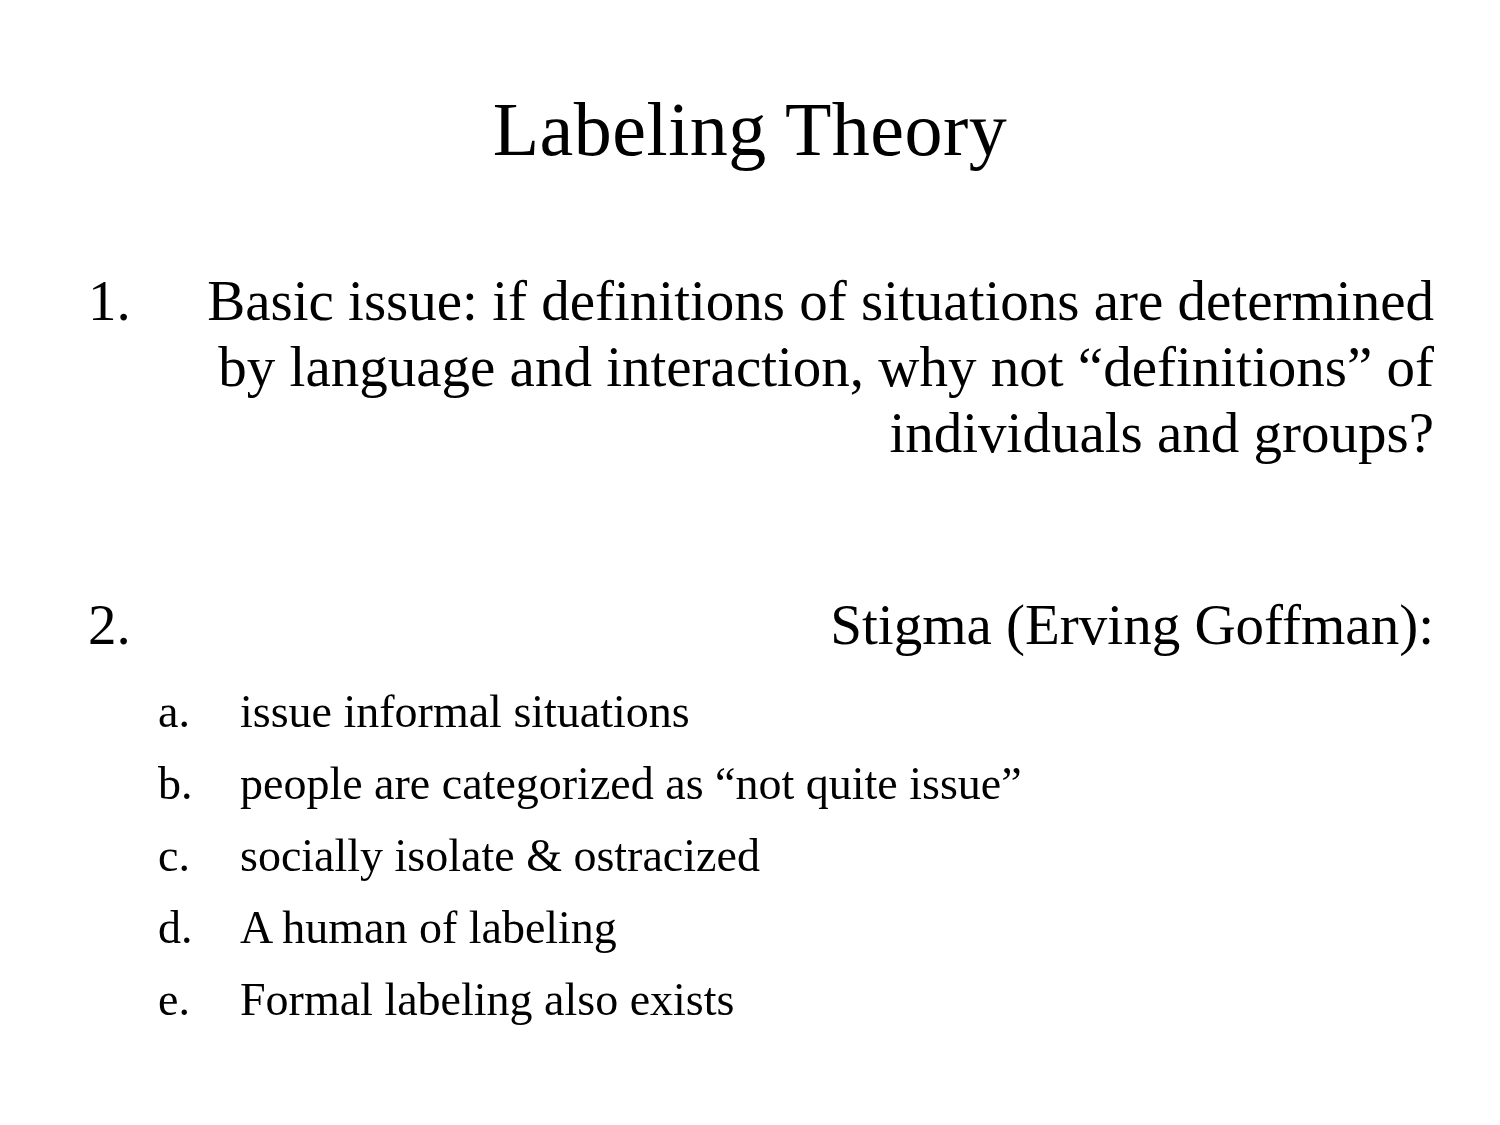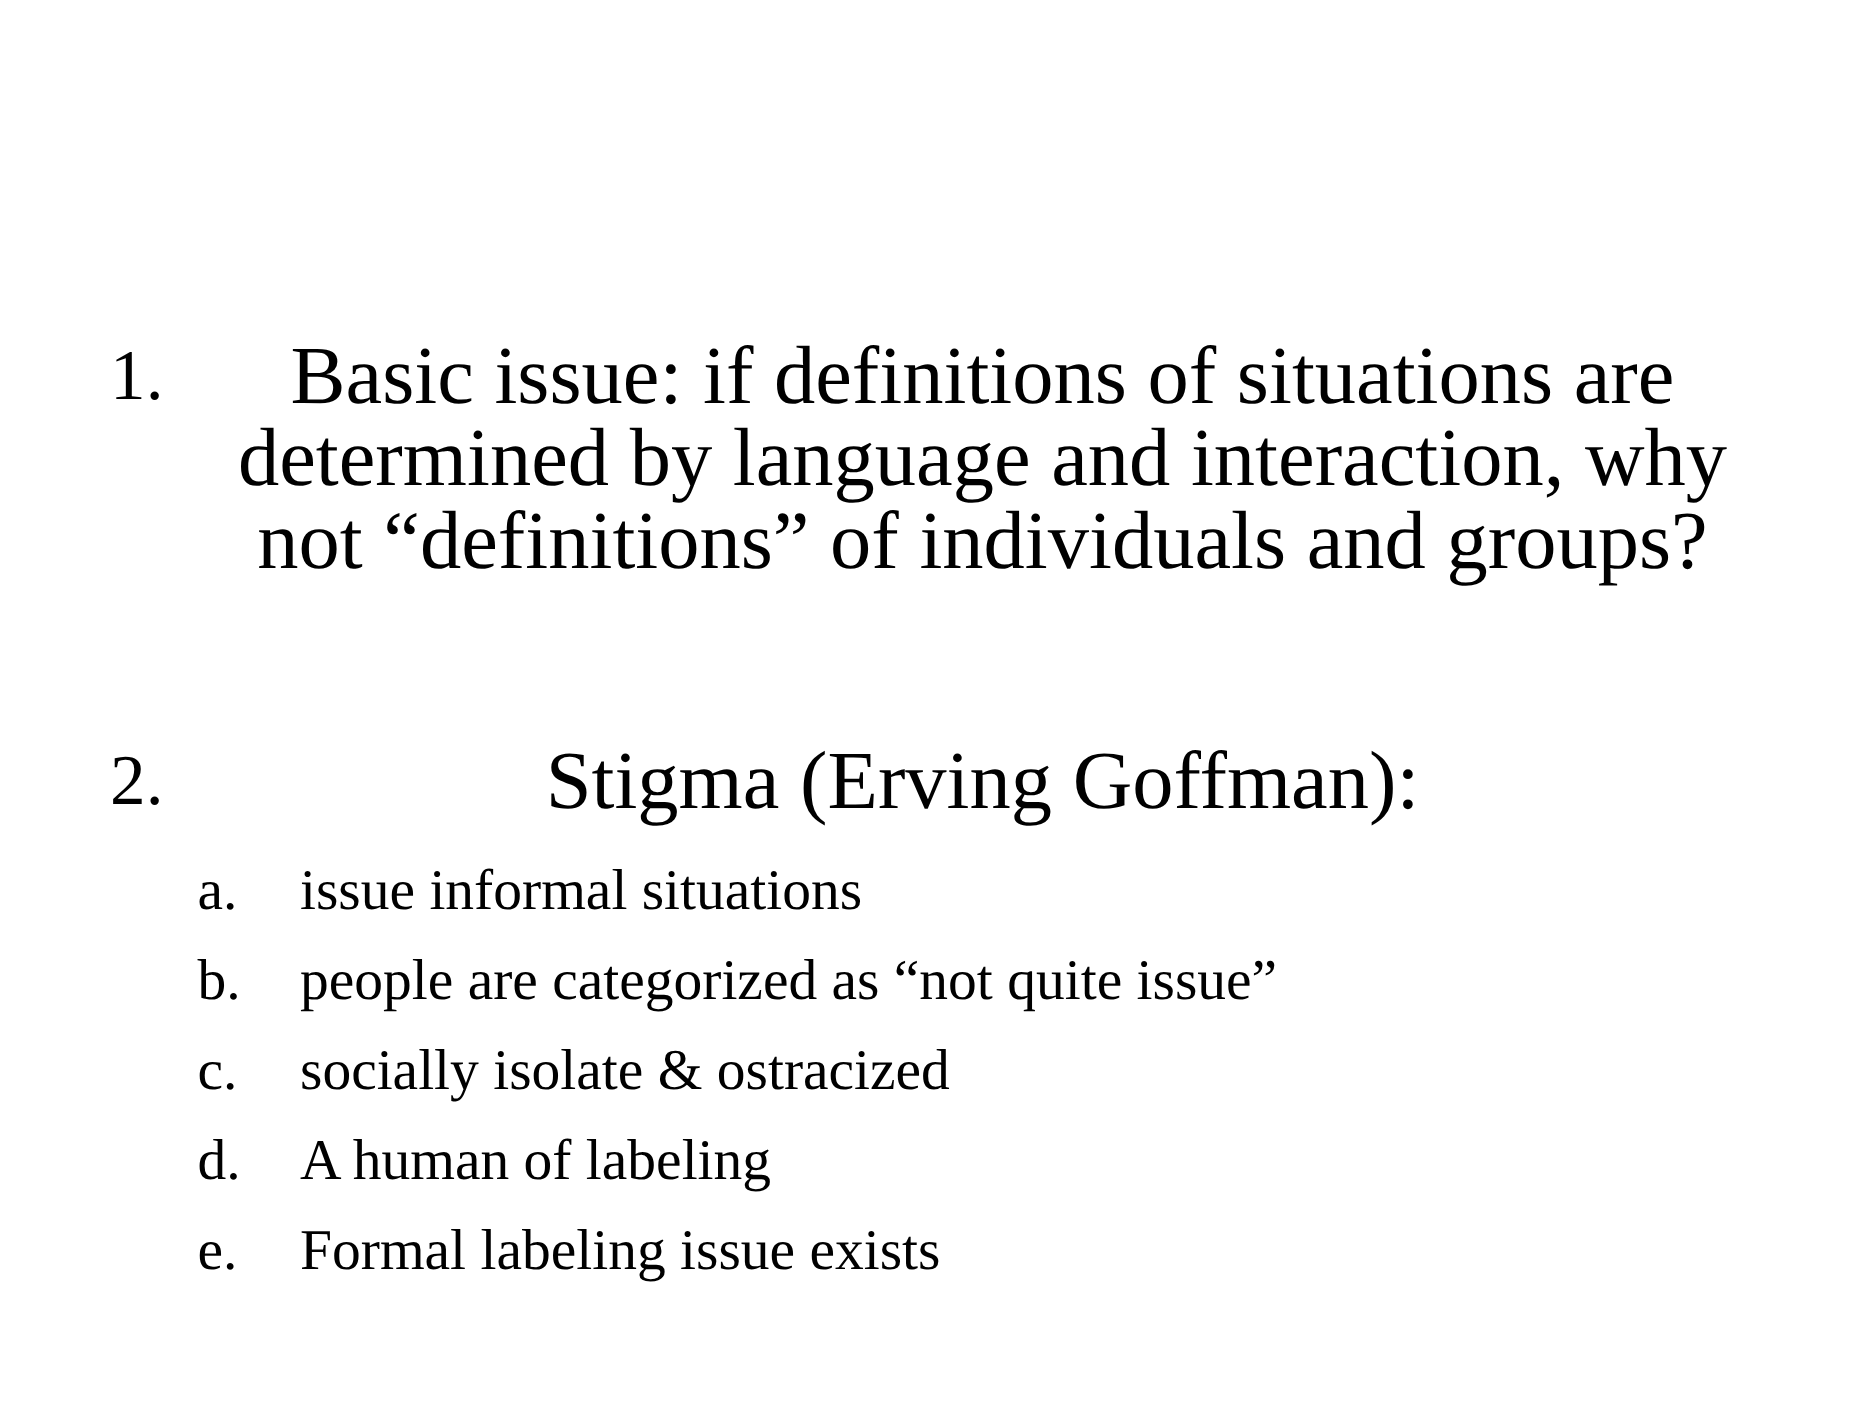--- a/index.html
+++ b/index.html
@@ -57,23 +57,24 @@
     flex: 0 0 auto;
     width: 82px;
     text-align: left;
     font-size: 57px;
     line-height: 66px;
   }
 
   .top-text {
     flex: 1 1 auto;
     max-width: 1232px;
-    font-size: 66px;
+    font-size: 57px;
     line-height: 66px;
-    text-align: center;
+    text-align: right;
+    margin-left: 32px;
   }
 
   .gap {
     height: 126px;
   }
 
   .sub-list {
     margin-top: 18px;
     margin-left: 70px;
   }
@@ -99,20 +100,21 @@
     font-size: 46px;
     line-height: 72px;
     white-space: nowrap;
   }
 </style>
 </head>
 <body>
 
 <div class="slide">
 
+  <h1 class="slide-title">Labeling Theory</h1>
 
   <div class="body-list">
 
     <div class="top-item">
       <span class="top-marker">1.</span>
       <span class="top-text">Basic issue: if definitions of situations are determined by language and interaction, why not “definitions” of individuals and groups?</span>
     </div>
 
     <div class="gap"></div>
 
@@ -138,20 +140,20 @@
         <span class="sub-text">socially isolate &amp; ostracized</span>
       </div>
 
       <div class="sub-item">
         <span class="sub-marker">d.</span>
         <span class="sub-text">A human of labeling</span>
       </div>
 
       <div class="sub-item">
         <span class="sub-marker">e.</span>
-        <span class="sub-text">Formal labeling issue exists</span>
+        <span class="sub-text">Formal labeling also exists</span>
       </div>
 
     </div>
 
   </div>
 
 </div>
 
 </body></html>

